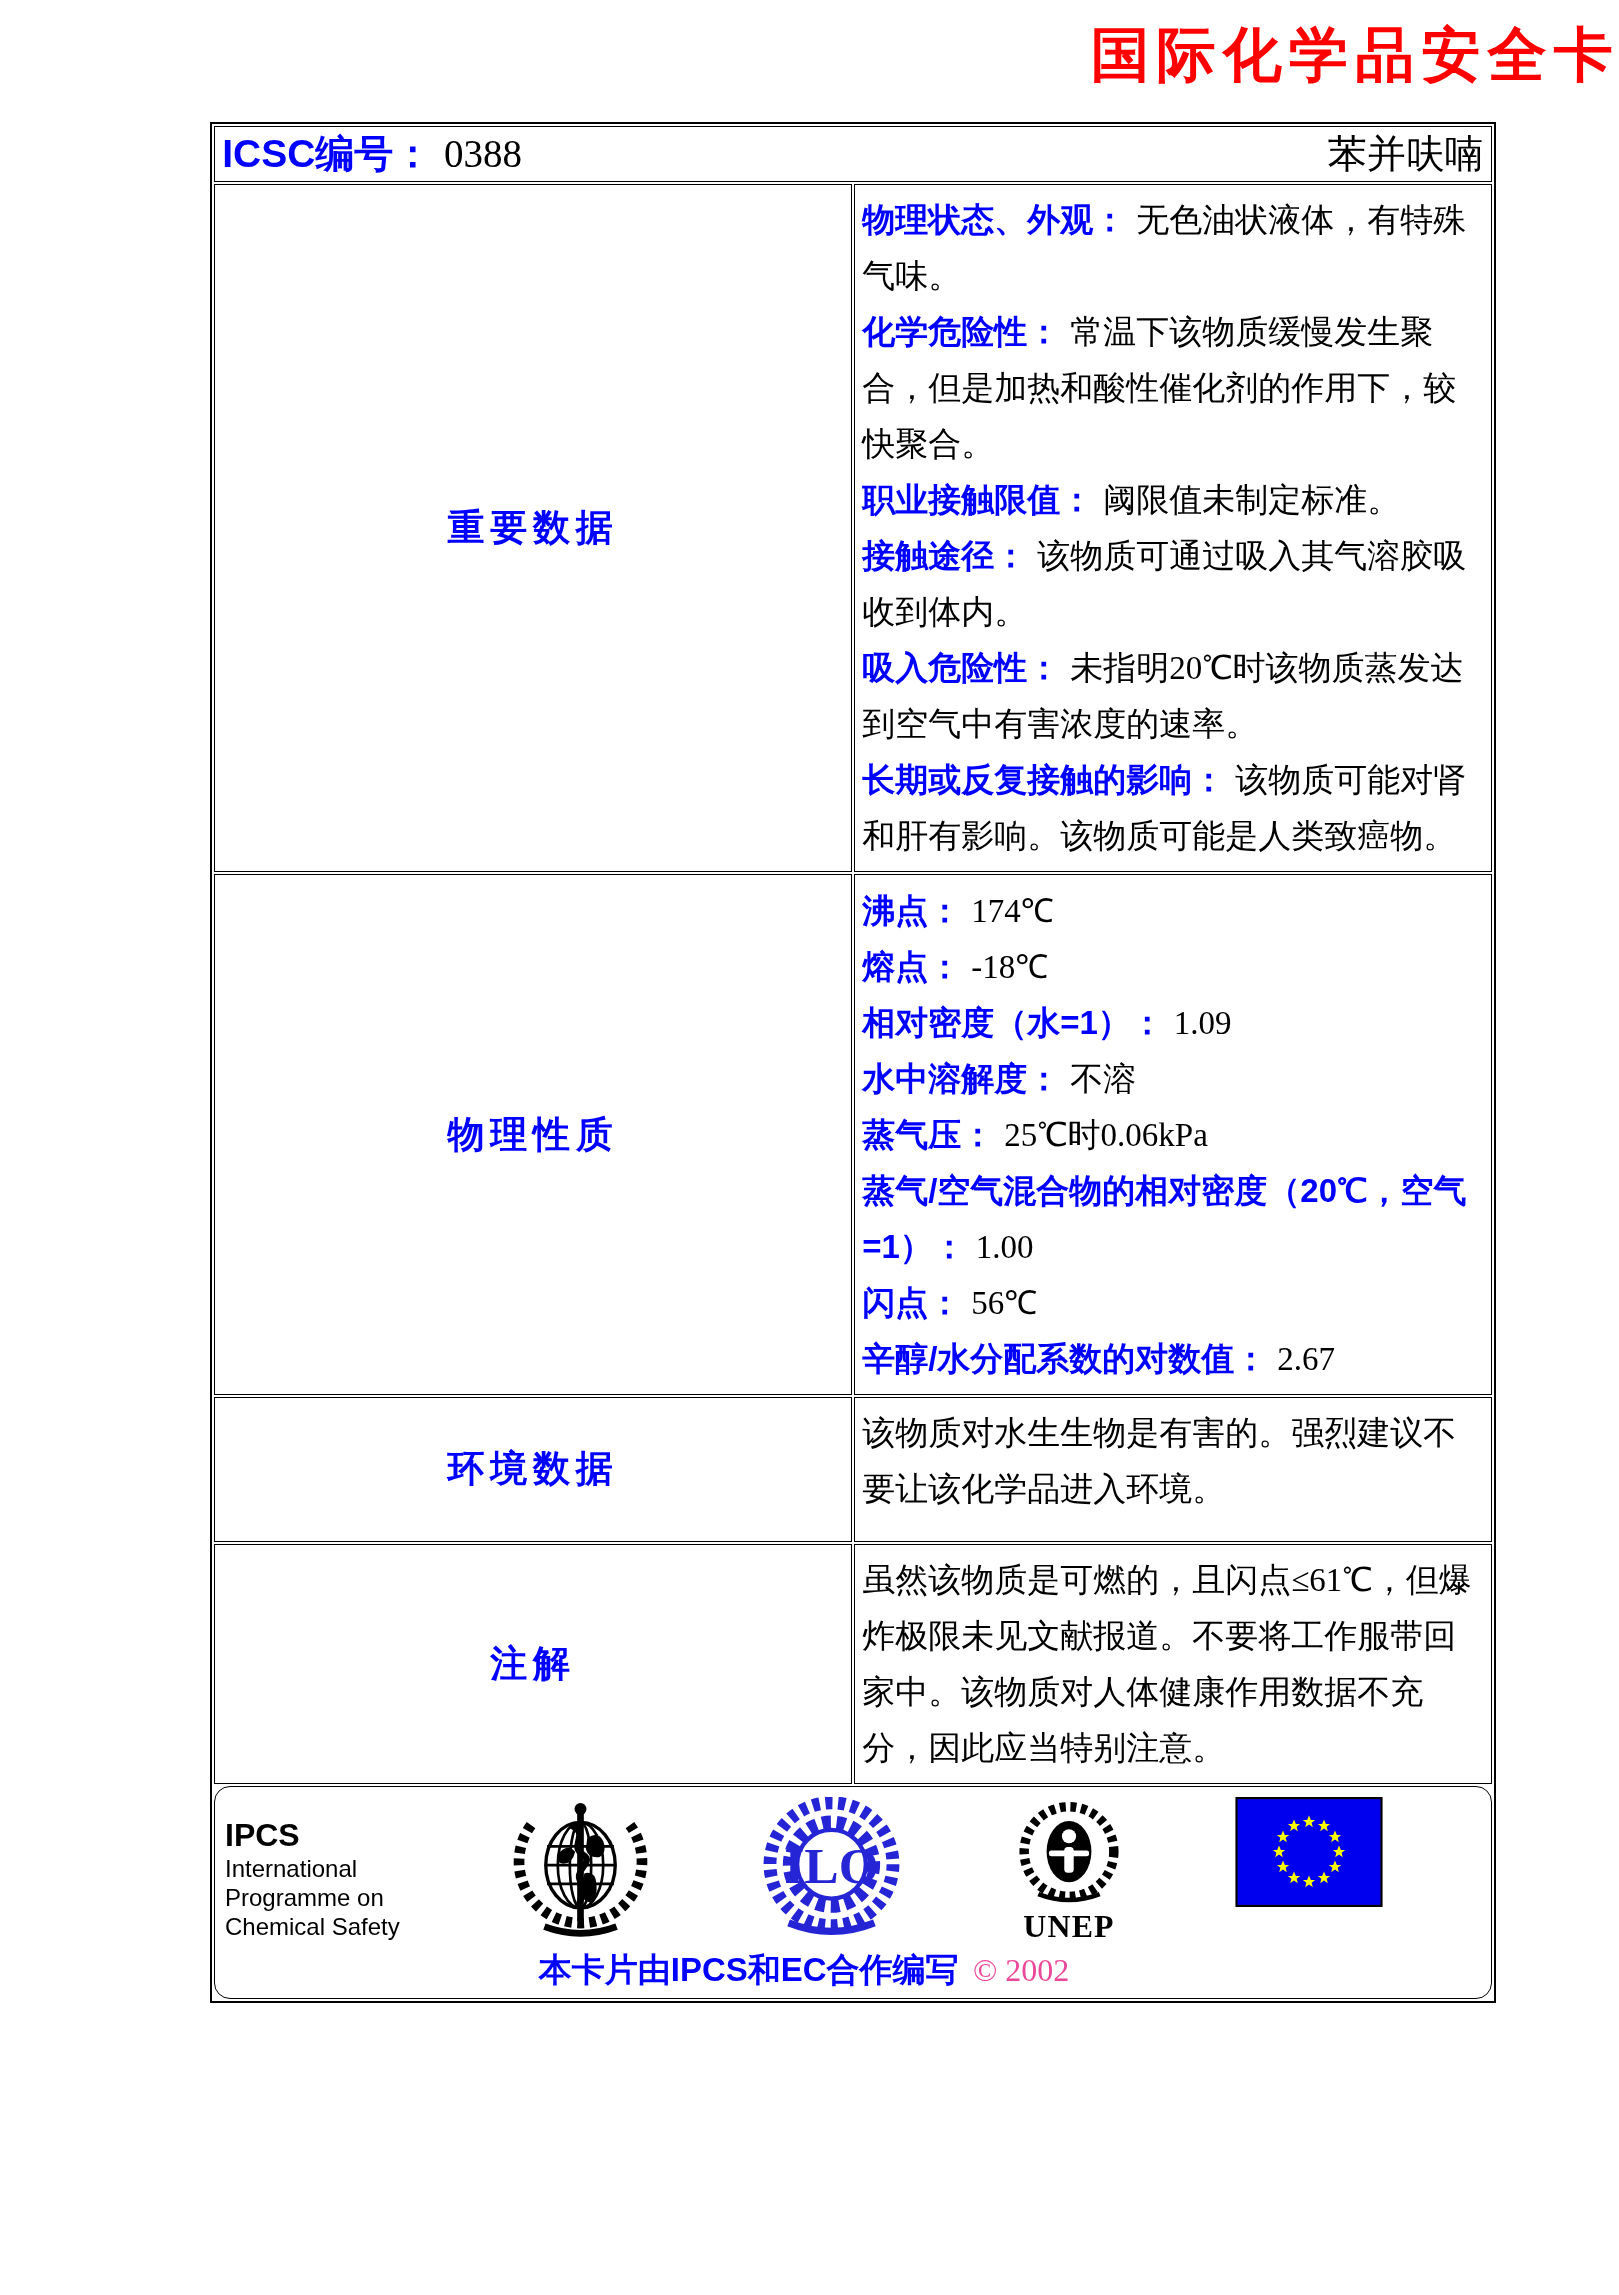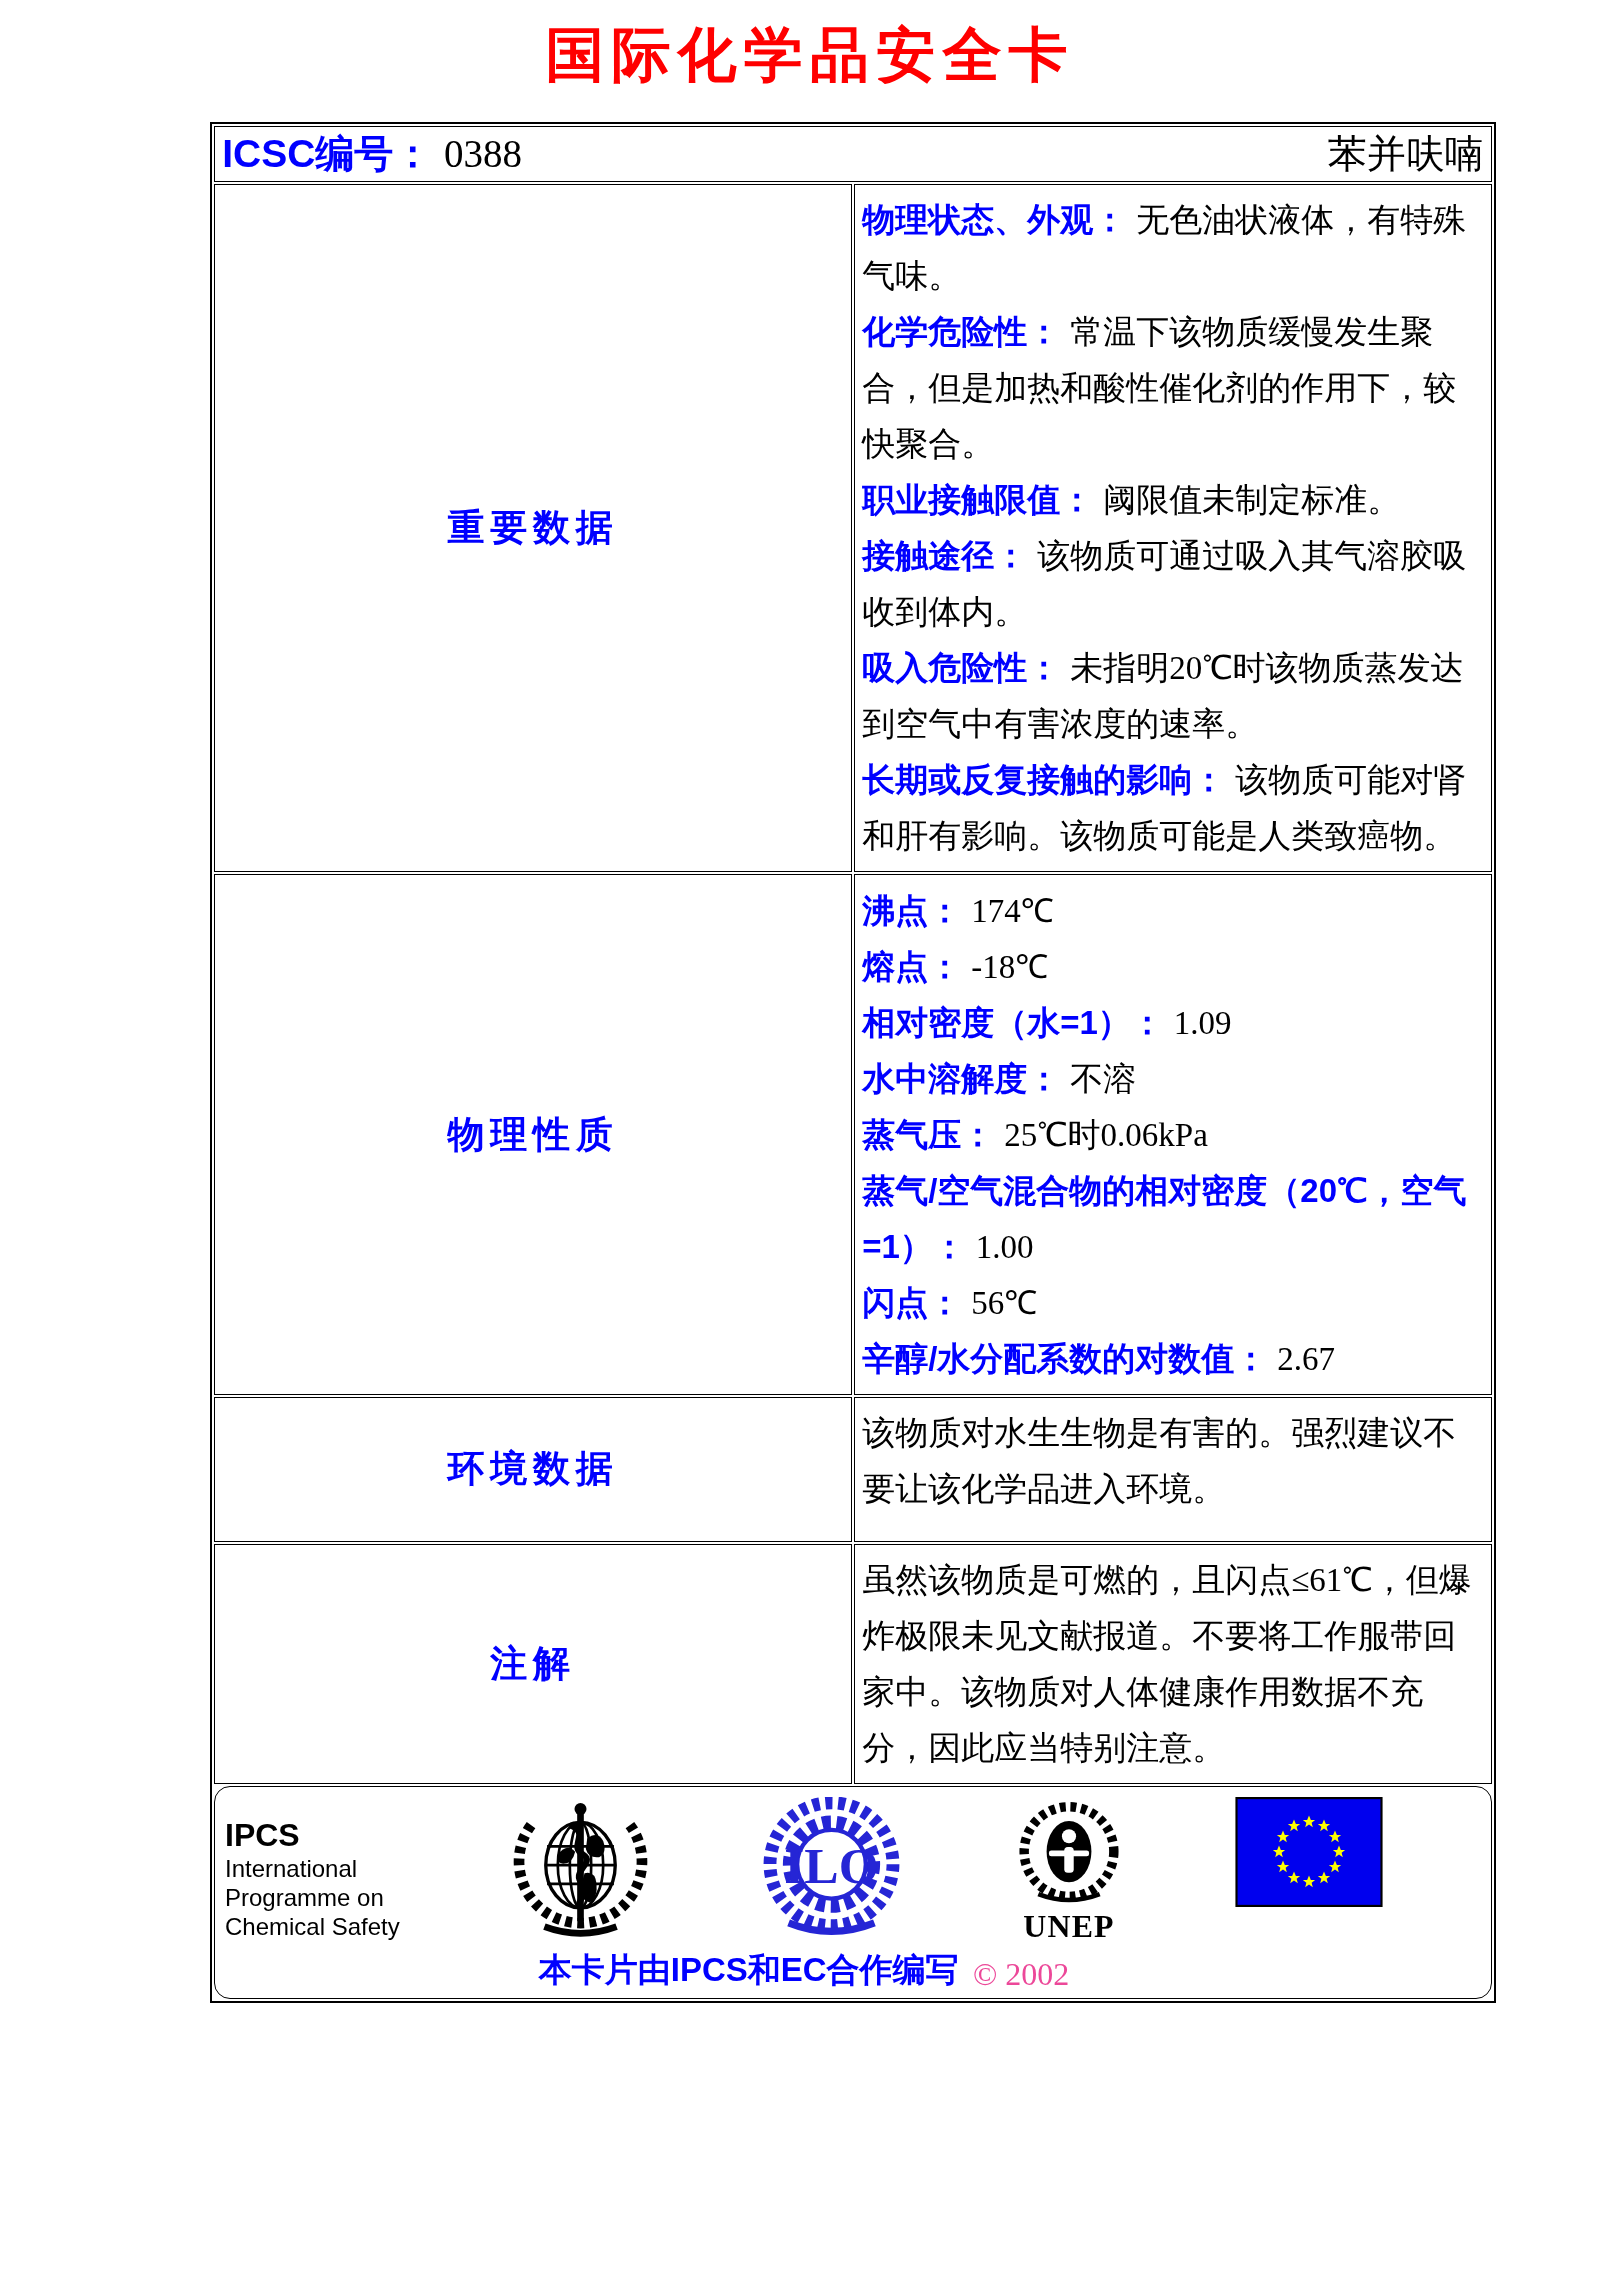--- a/index.html
+++ b/index.html
@@ -6,21 +6,21 @@
   html, body { background: #ffffff; }
   body {
     width: 1620px;
     min-height: 2295px;
     font-family: "Liberation Serif", serif;
     color: #000000;
     position: relative;
   }
   .page-title {
     margin-top: 16px;
-    text-align: center;
+    text-align: right;
     color: #FF0000;
     font-size: 59px;
     font-weight: bold;
     letter-spacing: 7.2px;
     font-family: "Liberation Serif", serif;
   }
   table.card {
     margin: 26px 0 0 210px;
     width: 1286px;
     border: 2.2px solid #000;
@@ -65,21 +65,21 @@
 
   .logos-cell { padding: 10px 108px 4.3px 10px; border-radius: 16px; }
   .logos-flex {
     display: flex; justify-content: space-between; align-items: flex-start;
   }
   .ipcs-block { font-family: "Liberation Sans", sans-serif; padding-top: 20px; }
   .ipcs-acronym { font-size: 32px; font-weight: bold; line-height: 37px; }
   .ipcs-line { font-size: 24px; line-height: 29px; }
   .emblem { display: block; }
   .caption-row {
-    display: flex; justify-content: center; align-items: flex-end;
+    display: flex; justify-content: center; align-items: center;
     gap: 14.3px; margin-top: 4.3px;
   }
   .caption-text {
     color: #0000FF; font-family: "Liberation Sans", sans-serif;
     font-weight: bold; font-size: 33px;
   }
   .caption-copy {
     color: #ec4899; font-family: "Liberation Serif", serif; font-size: 32px;
   }
 </style>

